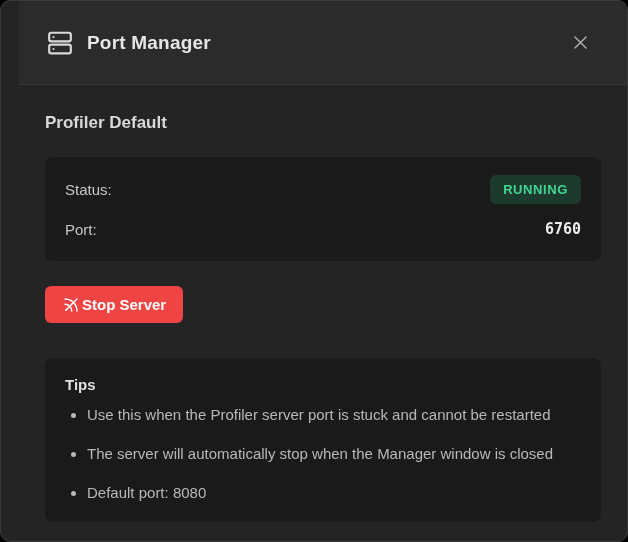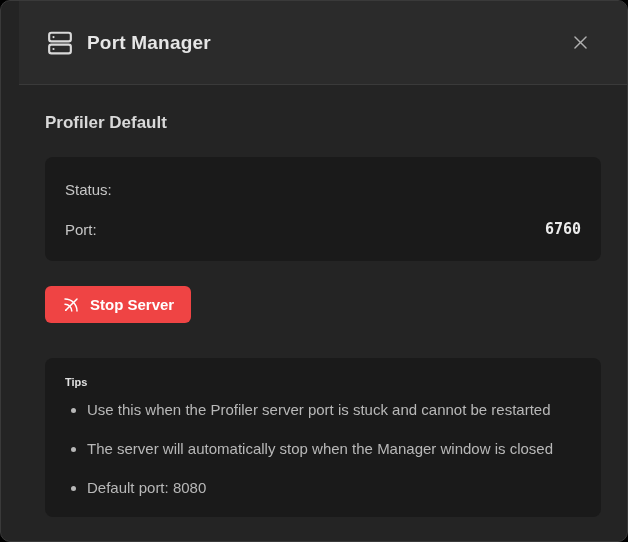--- a/index.html
+++ b/index.html
@@ -87,40 +87,40 @@
   .port-value {
     font-family: "DejaVu Sans Mono", "Liberation Mono", monospace;
     font-size: 15px;
     font-weight: 700;
     color: #ececec;
   }
   .stop-btn {
     margin-top: 25px;
     display: inline-flex;
     align-items: center;
-    gap: 10px;
+    gap: 2px;
     background: #ef4444;
     color: #ffffff;
     border: none;
     border-radius: 6px;
     height: 37px;
     padding: 0 17px;
     font-family: "Liberation Sans", sans-serif;
     font-size: 15px;
     font-weight: 700;
     cursor: pointer;
   }
   .tips-card {
     margin-top: 35px;
     background: #1a1a1a;
     border-radius: 8px;
     padding: 18px 20px;
   }
   .tips-title {
-    font-size: 11px;
+    font-size: 15px;
     font-weight: 700;
     color: #e0e0e0;
     margin-bottom: 11px;
   }
   .tips-list {
     list-style: disc;
     padding-left: 22px;
     color: #b8b8b8;
   }
   .tips-list li {
@@ -155,20 +155,21 @@
     </button>
   </div>
 
   <div class="body">
 
     <div class="section-title">Profiler Default</div>
 
     <div class="status-card">
       <div class="status-row">
         <span class="status-label">Status:</span>
+        <span class="badge">RUNNING</span>
       </div>
       <div class="status-row">
         <span class="status-label">Port:</span>
         <span class="port-value">6760</span>
       </div>
     </div>
 
     <button class="stop-btn">
       <span style="display:flex;">
         <svg width="18" height="18" viewBox="0 0 24 24" fill="none" stroke="currentColor" stroke-width="2" stroke-linecap="round" stroke-linejoin="round">

